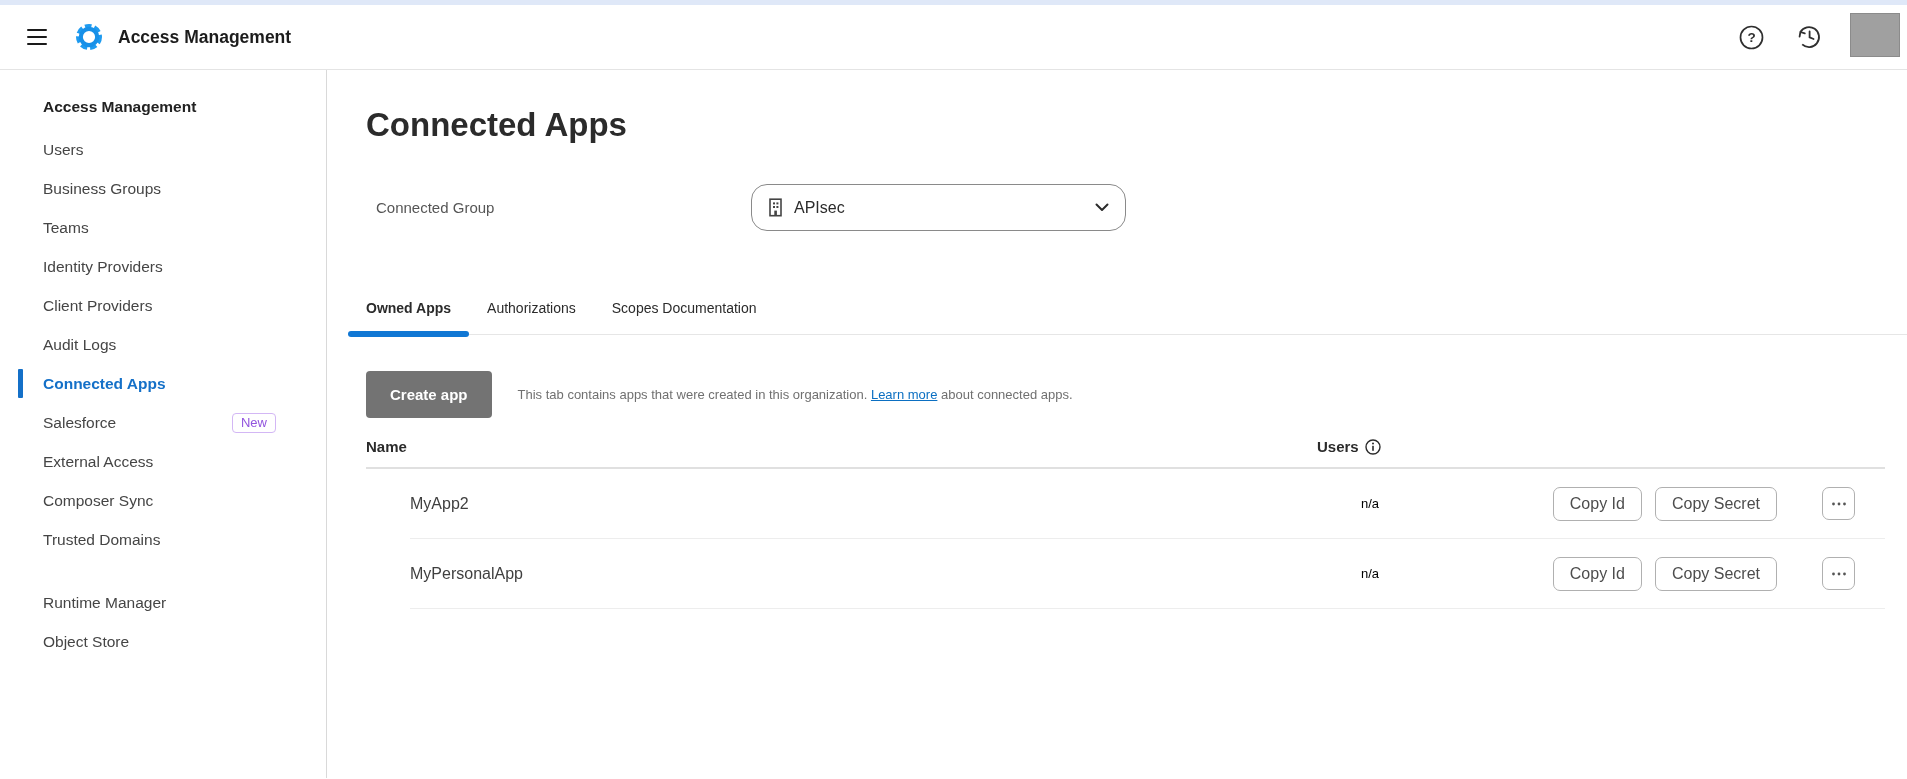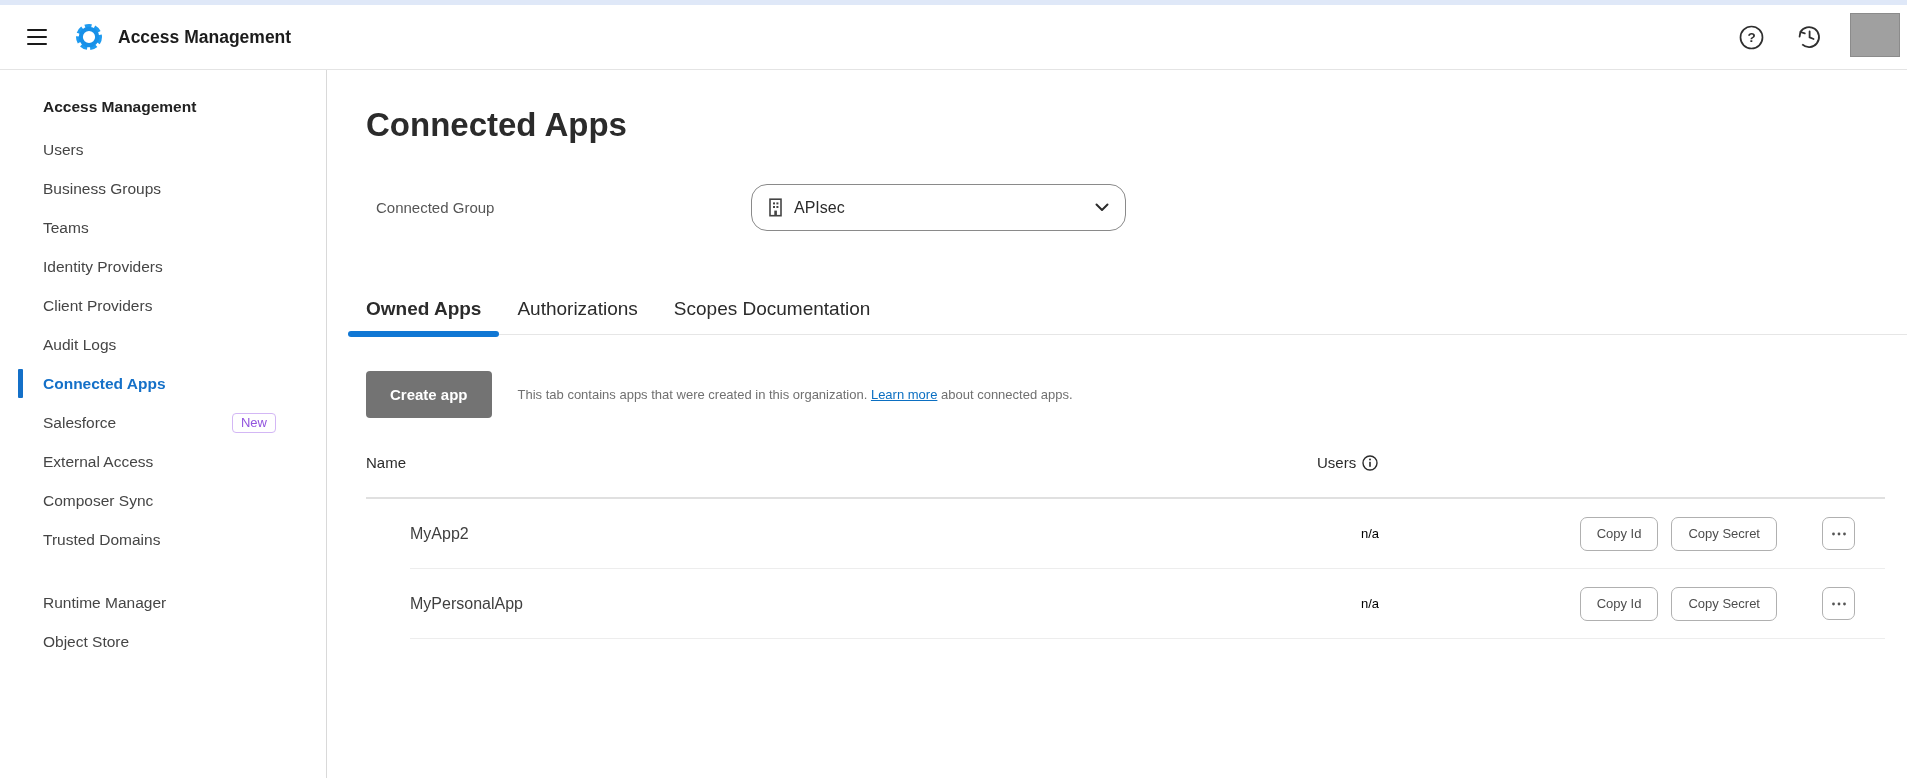--- a/index.html
+++ b/index.html
@@ -85,21 +85,21 @@
   .bg-dropdown .chev { margin-left: auto; }
   
   .tabs {
     display: flex;
     margin: 68px -22px 0 -18px;
     border-bottom: 1px solid #e6e6e6;
   }
   .tab {
     position: relative;
     padding: 0 18px 16px;
-    font-size: 19px; line-height: 19px;
+    font-size: 14px; line-height: 19px;
     color: #2b2b2b; cursor: pointer;
   }
   .tab.active { font-weight: 700; }
   .tab.active::after {
     content: "";
     position: absolute; left: 0; right: 0; bottom: -3px;
     height: 6px; border-radius: 3px;
     background: #1077d4;
   }
   
@@ -109,39 +109,39 @@
     background: #737373; color: #fff;
     font-size: 15px; font-weight: 600;
     border: none; border-radius: 4px; cursor: pointer;
     font-family: "Liberation Sans", sans-serif;
   }
   .desc { margin-left: 26px; font-size: 13px; color: #707070; }
   .desc a { color: #0b6fc2; text-decoration: underline; cursor: pointer; }
   
   .table-header {
     display: flex; align-items: center;
-    margin-top: 36px; padding-bottom: 26px;
+    margin-top: 20px; padding-bottom: 12px;
     border-bottom: 2px solid #e0e0e0;
-    font-size: 15px; font-weight: 400; color: #2b2b2b;
+    font-size: 15px; font-weight: 700; color: #2b2b2b;
   }
   .col-name { flex: 0 0 951px; }
   .col-users { flex: 1; display: flex; align-items: center; gap: 6px; }
   .table-row {
     display: flex; align-items: center;
     height: 70px;
     border-bottom: 1px solid #ededed;
     margin-left: 44px;
   }
   .cell-name { flex: 0 0 951px; font-size: 16px; color: #3f3f3f; }
   .cell-users { width: 160px; font-size: 13px; color: #000000; }
   .row-actions { margin-left: auto; display: flex; align-items: center; padding-right: 30px; }
   .ghost-btn {
     height: 34px; padding: 0 16px;
     background: #fff; color: #4d4d4d;
-    font-size: 13px;
+    font-size: 16px;
     border: 1px solid #b0b0b0; border-radius: 7px;
     cursor: pointer;
     font-family: "Liberation Sans", sans-serif;
   }
   .ghost-btn + .ghost-btn { margin-left: 13px; }
   .more-btn {
     margin-left: 45px;
     width: 33px; height: 33px;
     background: #fff;
     border: 1px solid #b0b0b0; border-radius: 7px;

